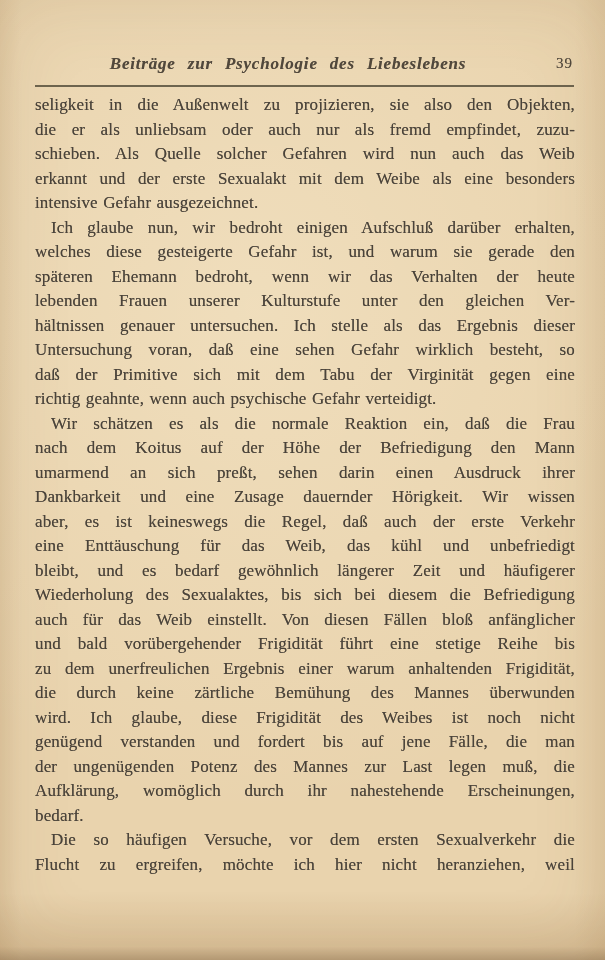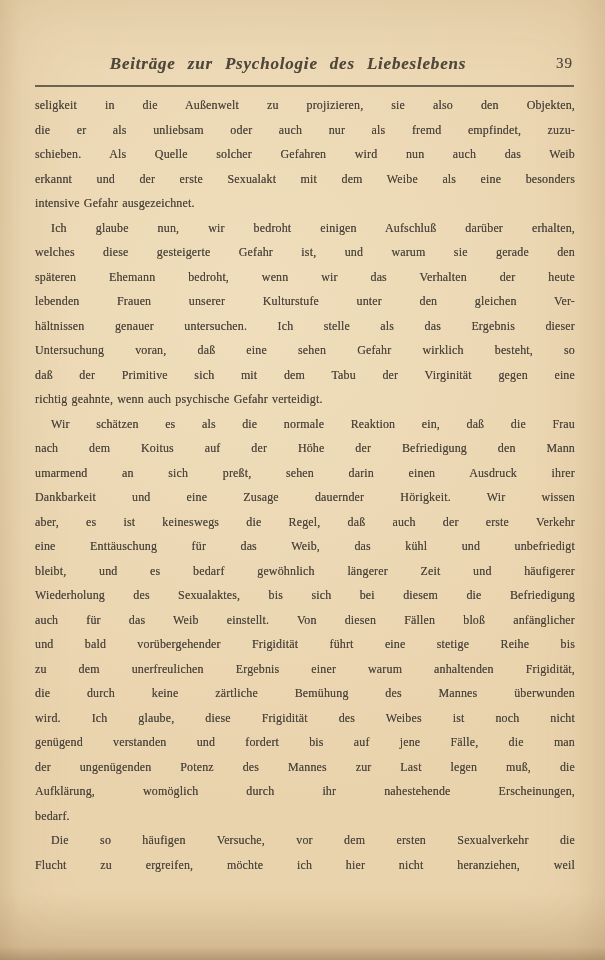--- a/index.html
+++ b/index.html
@@ -58,21 +58,21 @@
     border-top: 2px solid var(--rule, #57503c);
     opacity: 0.85;
   }
   .text-block {
     position: absolute;
     left: 35px;
     top: 93px;
     width: 540px;
   }
   .line {
-    font-size: 12px;
+    font-size: 17px;
     line-height: 24.5px;
     height: 24.5px;
     letter-spacing: 0.15px;
     word-spacing: 1px;
     text-align: justify;
     text-align-last: justify;
     -moz-text-align-last: justify;
     white-space: normal;
     overflow: hidden;
     text-shadow: 0 0 0.55px rgba(74,67,58,0.65);

